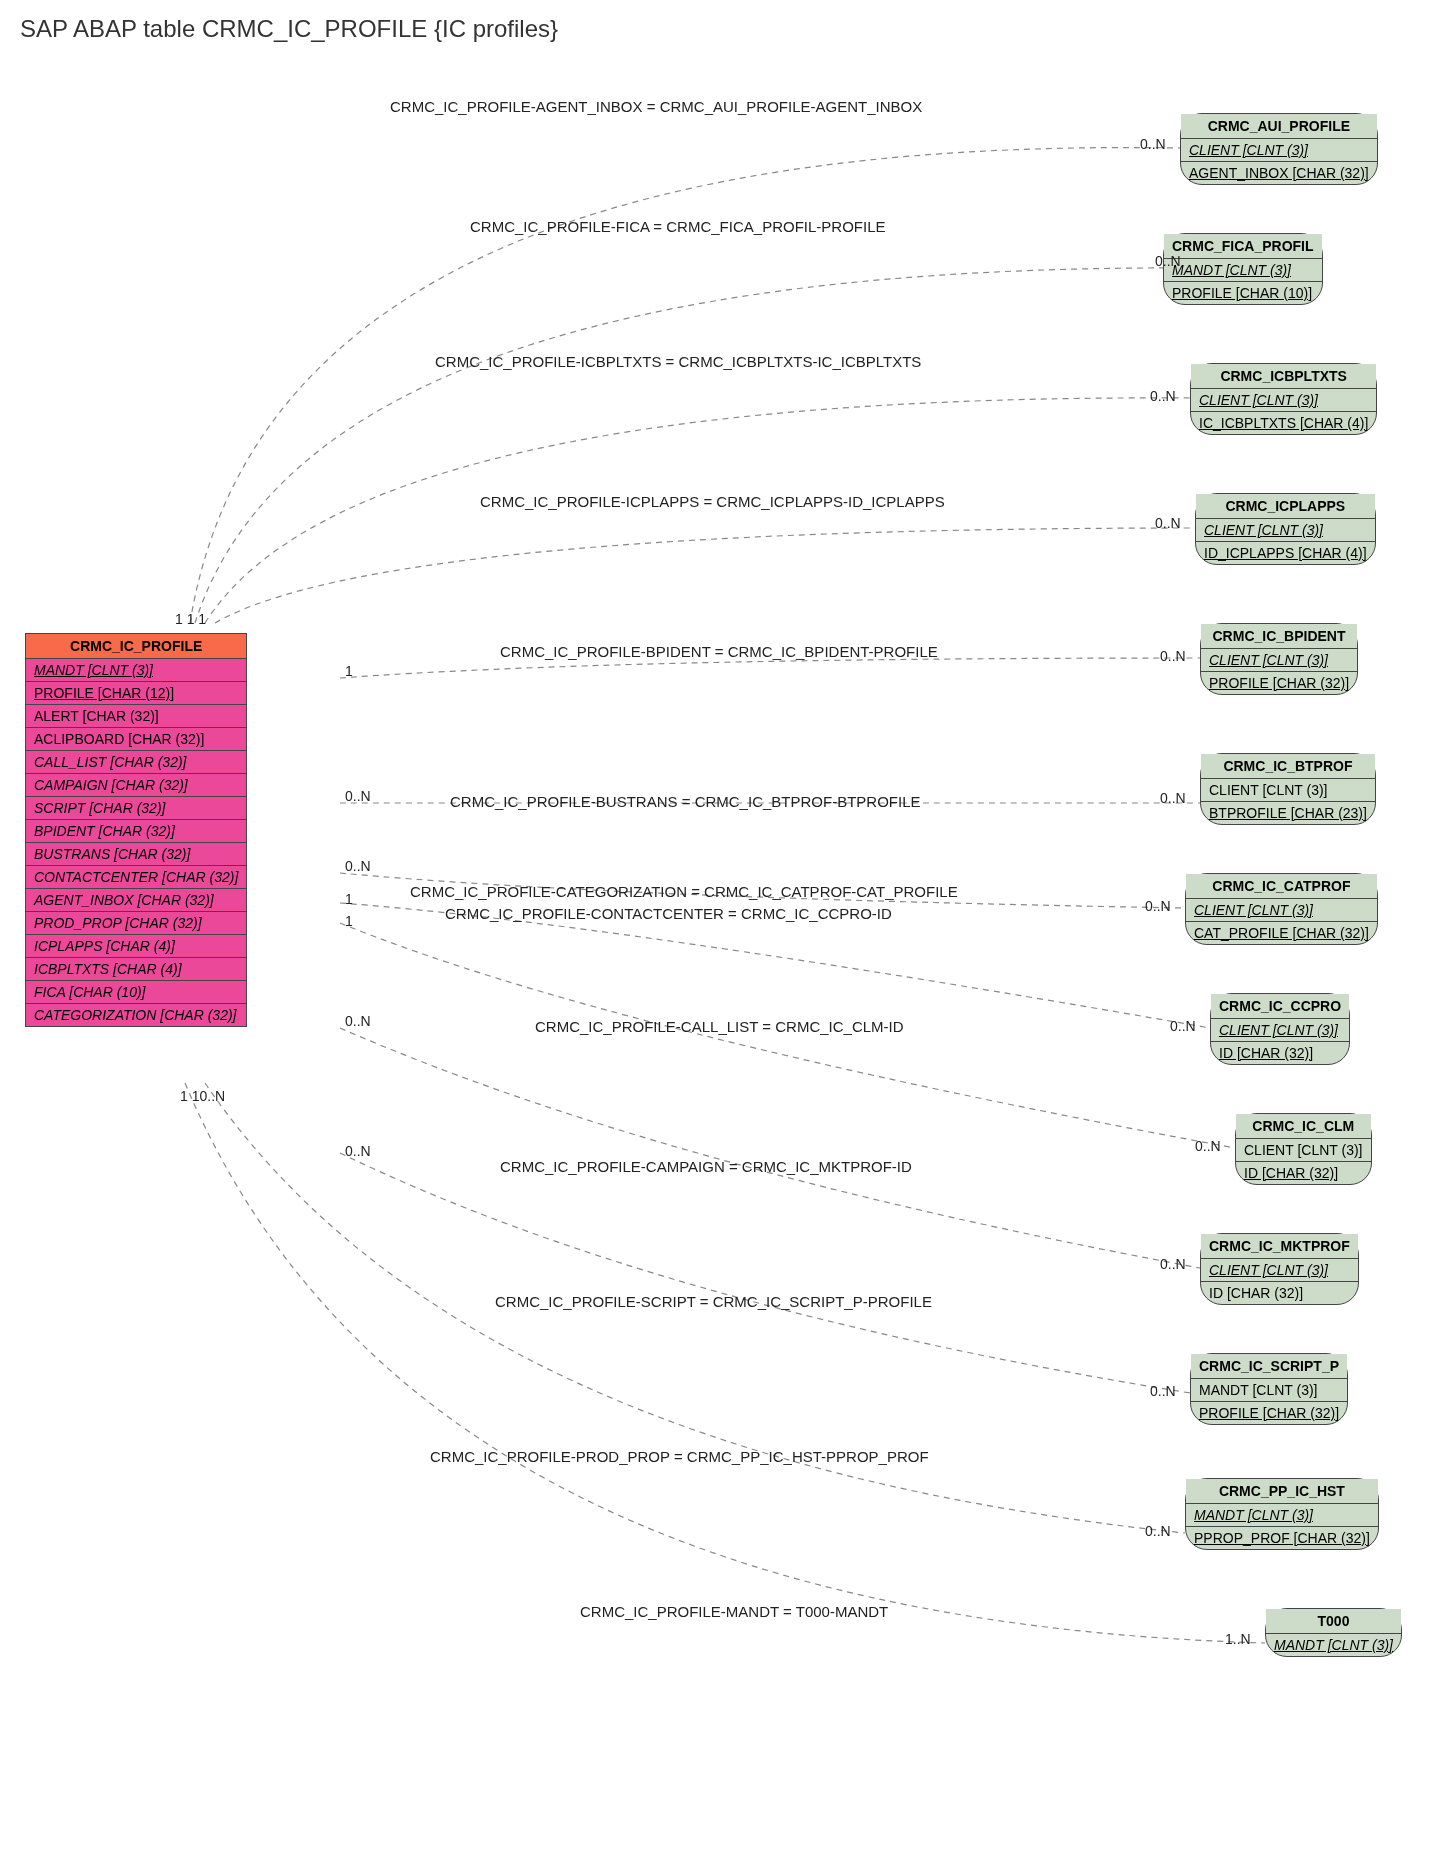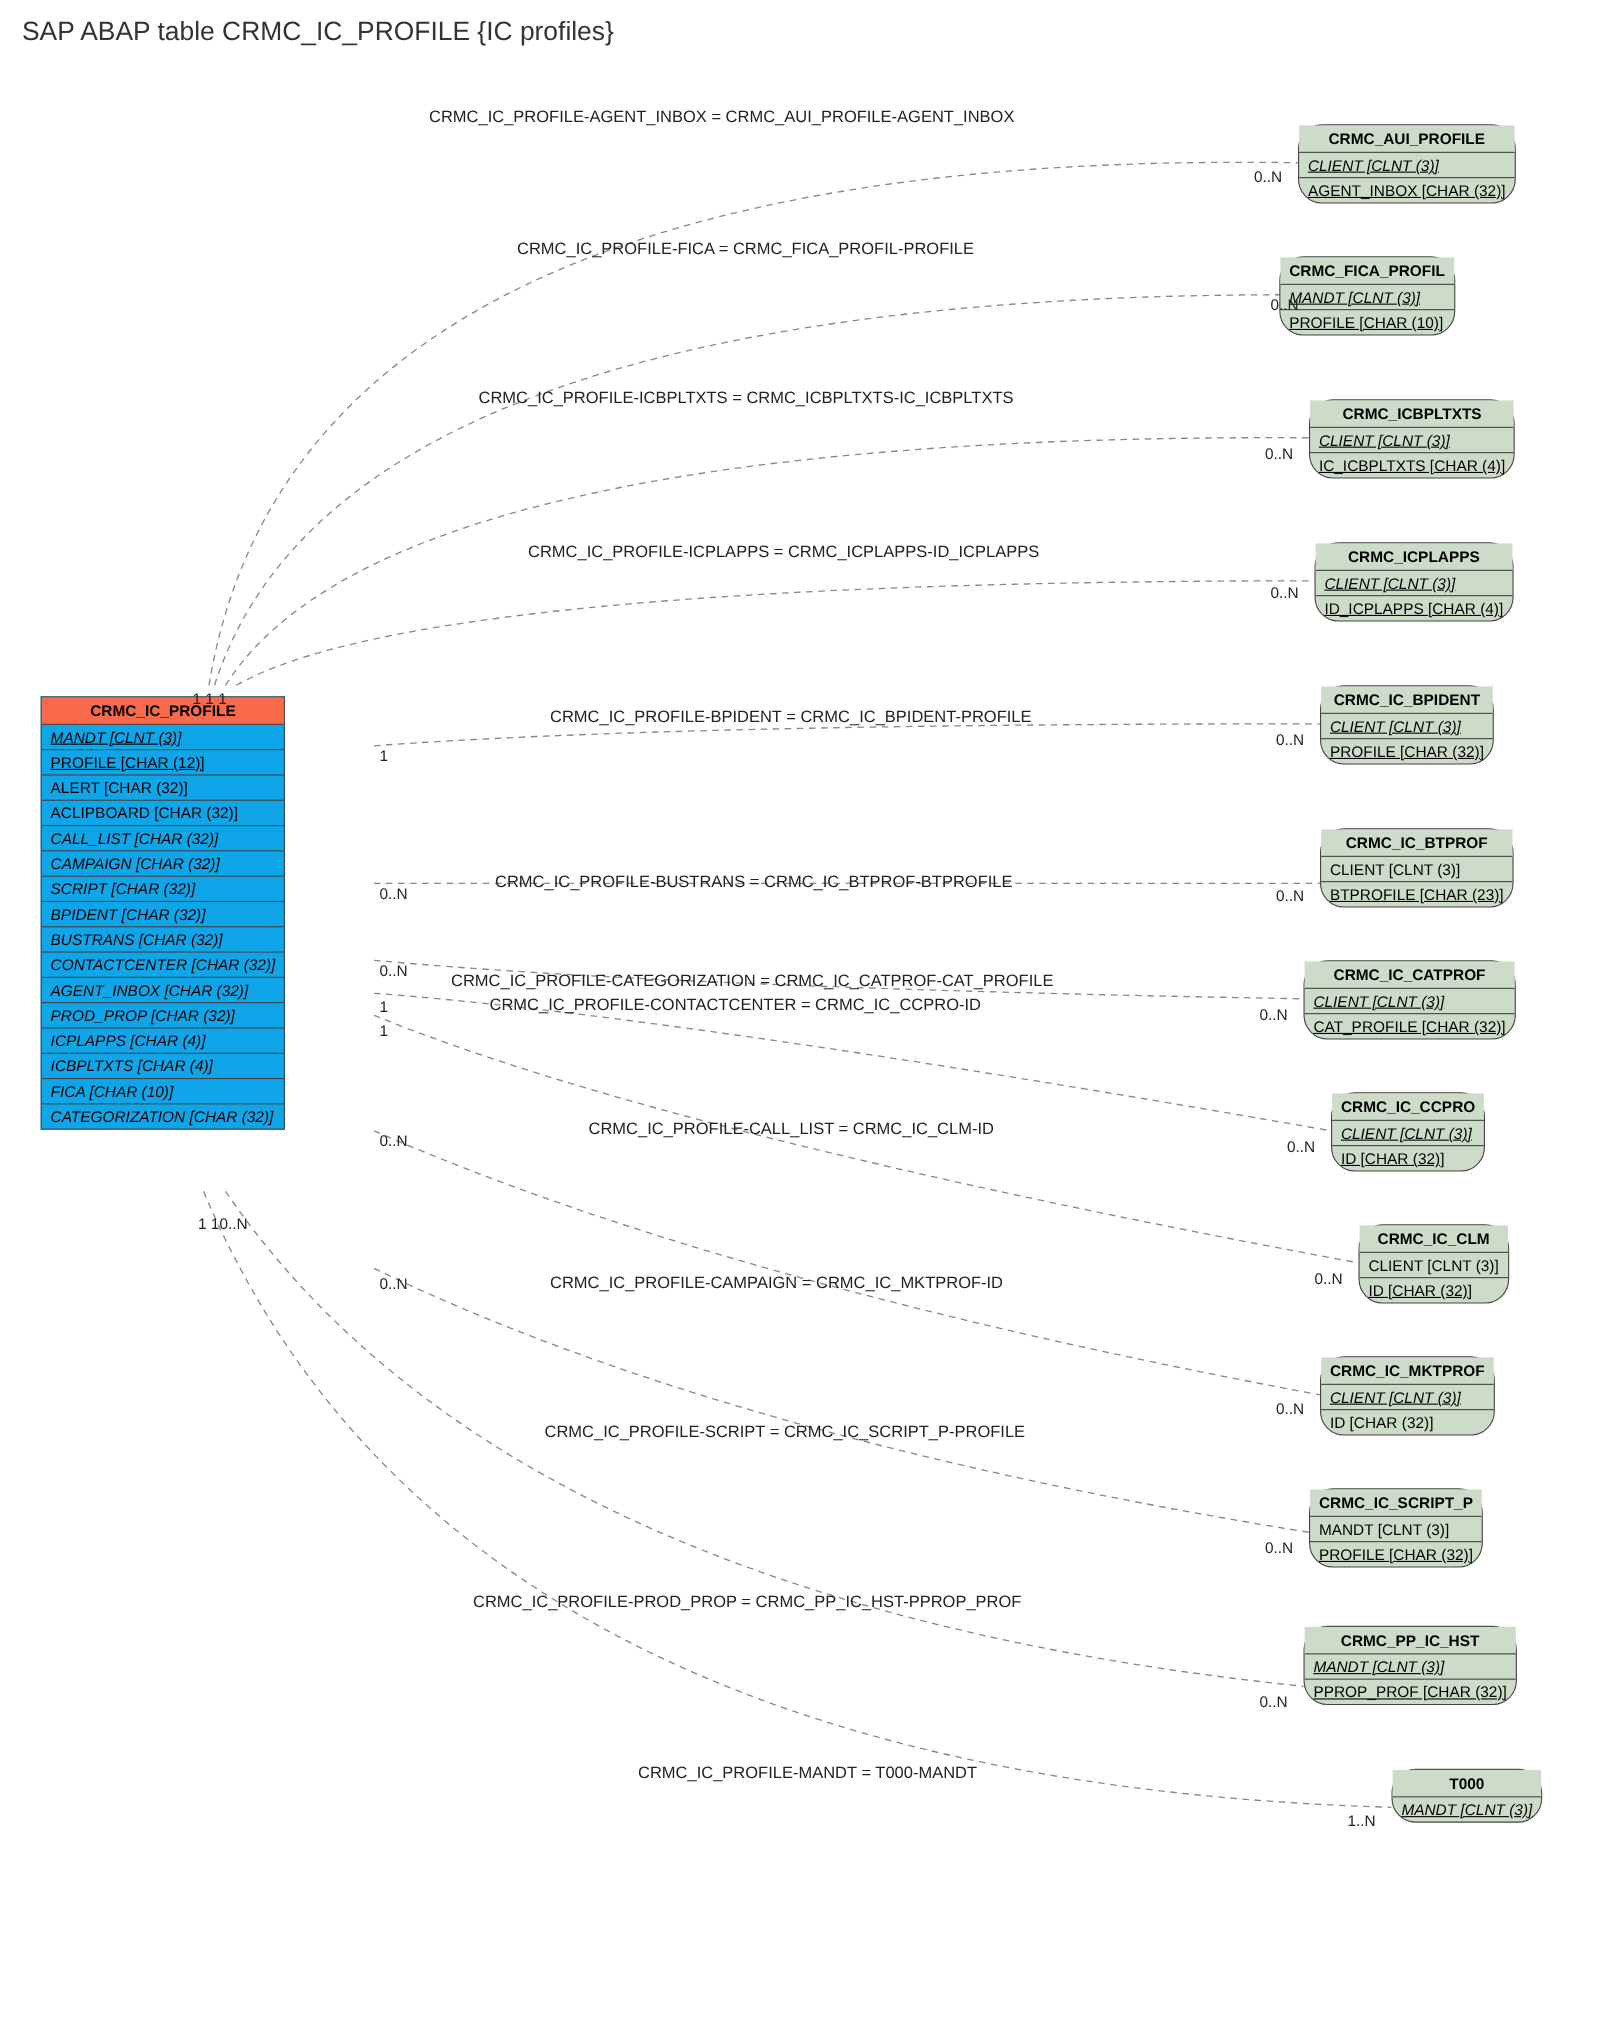--- a/index.html
+++ b/index.html
@@ -35,22 +35,21 @@
   }
   .entity-row {
     padding: 3px 8px;
     border-bottom: 1px solid #444;
     white-space: nowrap;
   }
   .entity-row:last-child {
     border-bottom: none;
   }
   .main-entity {
-    background: #0ea5e9;
-    margin-left: 12px;
+    background: #ec4899;
   }
   .main-entity .entity-header {
     background: #f86a4a;
   }
   .rel-entity {
     background: #cddcc8;
     border-radius: 22px;
   }
   .rel-entity .entity-header {
     background: #cddcc8;
@@ -69,21 +68,20 @@
     position: absolute;
     font-size: 15px;
     color: #222;
     white-space: nowrap;
   }
   .cardinality {
     position: absolute;
     font-size: 14px;
     color: #222;
     white-space: nowrap;
-    margin-top: 16px;
   }
   svg.connector {
     position: absolute;
     top: 0;
     left: 0;
     width: 1435px;
     height: 1800px;
     pointer-events: none;
   }
   svg.connector path {

